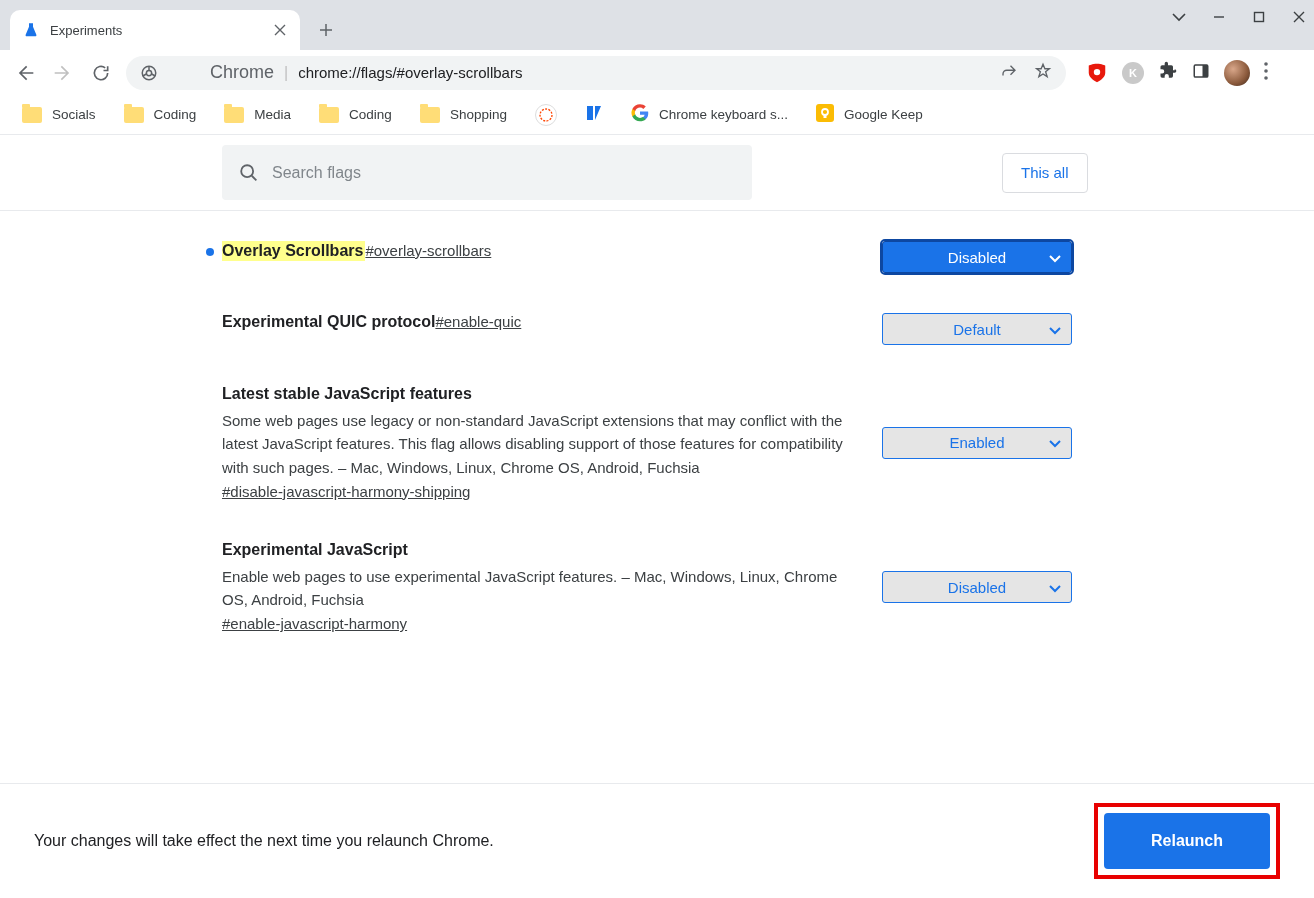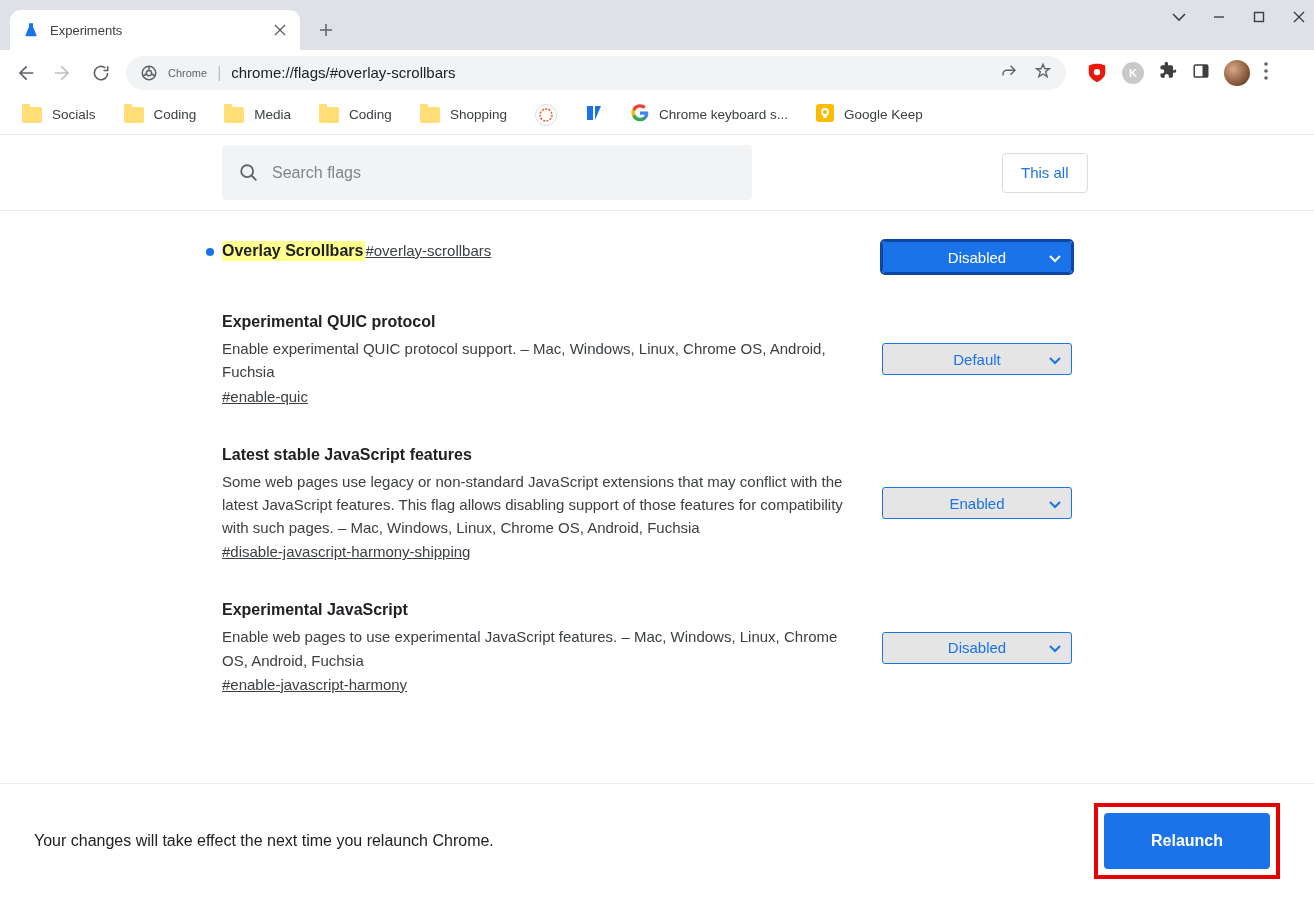--- a/index.html
+++ b/index.html
@@ -13,21 +13,21 @@
 .tab-close { width: 16px; height: 16px; display:flex; align-items:center; justify-content:center; color:#5f6368; cursor:pointer; }
 .new-tab { width:28px; height:28px; margin-left:12px; margin-bottom:6px; display:flex; align-items:center; justify-content:center; color:#5f6368; cursor:pointer; }
 .win-controls { position:absolute; right:6px; top:8px; display:flex; gap:22px; color:#3c4043; }
 .win-controls span { width:18px; height:18px; display:flex; align-items:center; justify-content:center; cursor:pointer; }
 
 .navbar { height:45px; background:#fff; display:flex; align-items:center; padding:0 12px; gap:12px; }
 .nav-btn { width:26px; height:26px; display:flex; align-items:center; justify-content:center; color:#5f6368; cursor:pointer; }
 .nav-btn.disabled { color: #c0c0c0; cursor:default; }
 .address-bar { flex:1; height:34px; background:#f1f3f4; border-radius:17px; display:flex; align-items:center; padding:0 14px; gap:10px; max-width:940px; }
 .chrome-circle { width:18px; height:18px; display:flex; align-items:center; justify-content:center; color:#5f6368; }
-.addr-prefix { color:#5f6368; font-size:11px; }
+.addr-prefix { color:#5f6368; font-size:18px;margin-left:42px; }
 .addr-sep { color:#c0c0c0; font-size:16px; }
 .addr-url { color:#202124; font-size:15px; }
 .addr-spacer { flex:1; }
 .addr-icons { display:flex; gap:16px; align-items:center; }
 .ext-icons { display:flex; gap:14px; align-items:center; margin-left:8px; }
 .circle-icon { width:22px; height:22px; border-radius:50%; display:flex; align-items:center; justify-content:center; font-size:11px; font-weight:bold; }
 .avatar { width:26px; height:26px; border-radius:50%; background: radial-gradient(circle at 35% 35%, #d9a78a 0%, #8b5a3c 60%, #3b2519 100%); }
 
 .bookmarks { height:40px; background:#fff; display:flex; align-items:center; padding:0 22px; gap:28px; border-bottom:1px solid #e8eaed; }
 .bookmark { display:flex; align-items:center; gap:10px; cursor:pointer; }
@@ -244,21 +244,21 @@
         <div class="flag-ctrl">
           <div class="flag-select active">
             <span>Disabled</span>
             <span class="chev"><svg width="12" height="8" viewBox="0 0 12 8">
                 <path fill="none" stroke="currentColor" stroke-width="2" d="M1 1l5 5 5-5"></path>
               </svg></span>
           </div>
         </div>
       </div>
       <div class="flag-row">
-        <div class="flag-text"><span class="flag-title">Experimental QUIC protocol</span><div class="flag-desc">Enable experimental QUIC protocol support. – Mac, Windows, Linux, Chrome OS, Android, Fuchsia</div><span class="flag-anchor">#enable-quic</span></div>
+        <div class="flag-text"><span class="flag-title">Experimental QUIC protocol</span><span class="flag-anchor">#enable-quic</span></div>
         <div class="flag-ctrl">
           <div class="flag-select">
             <span>Default</span>
             <span class="chev"><svg width="12" height="8" viewBox="0 0 12 8">
                 <path fill="none" stroke="currentColor" stroke-width="2" d="M1 1l5 5 5-5"></path>
               </svg></span>
           </div>
         </div>
       </div>
       <div class="flag-row">

